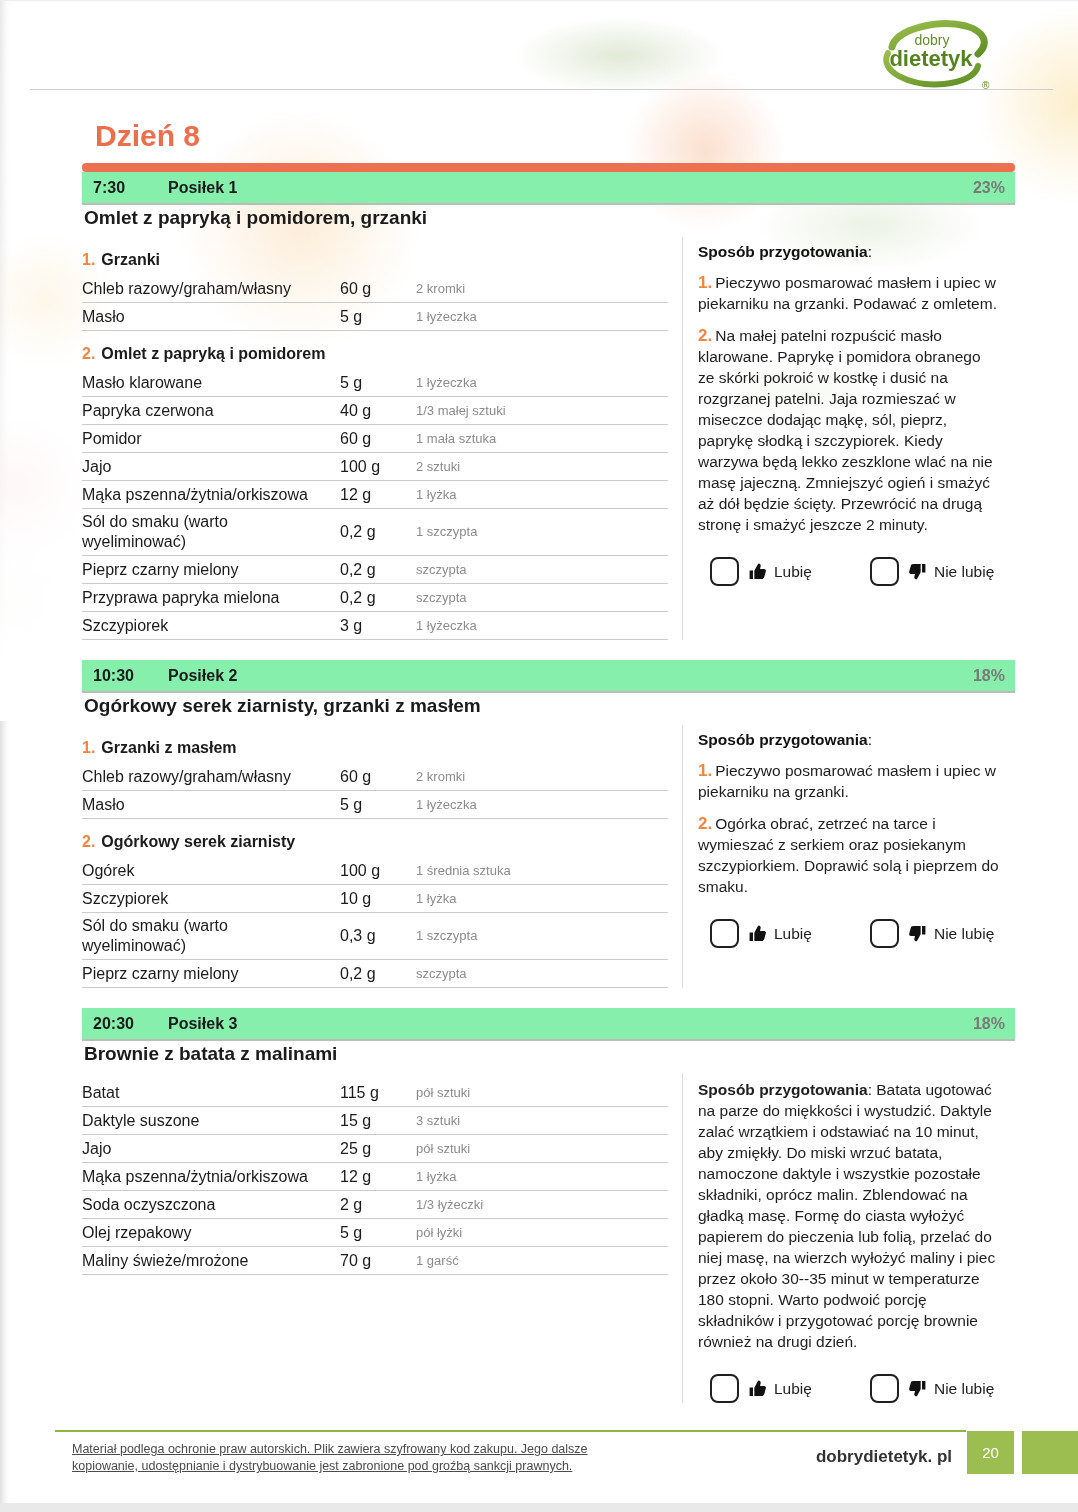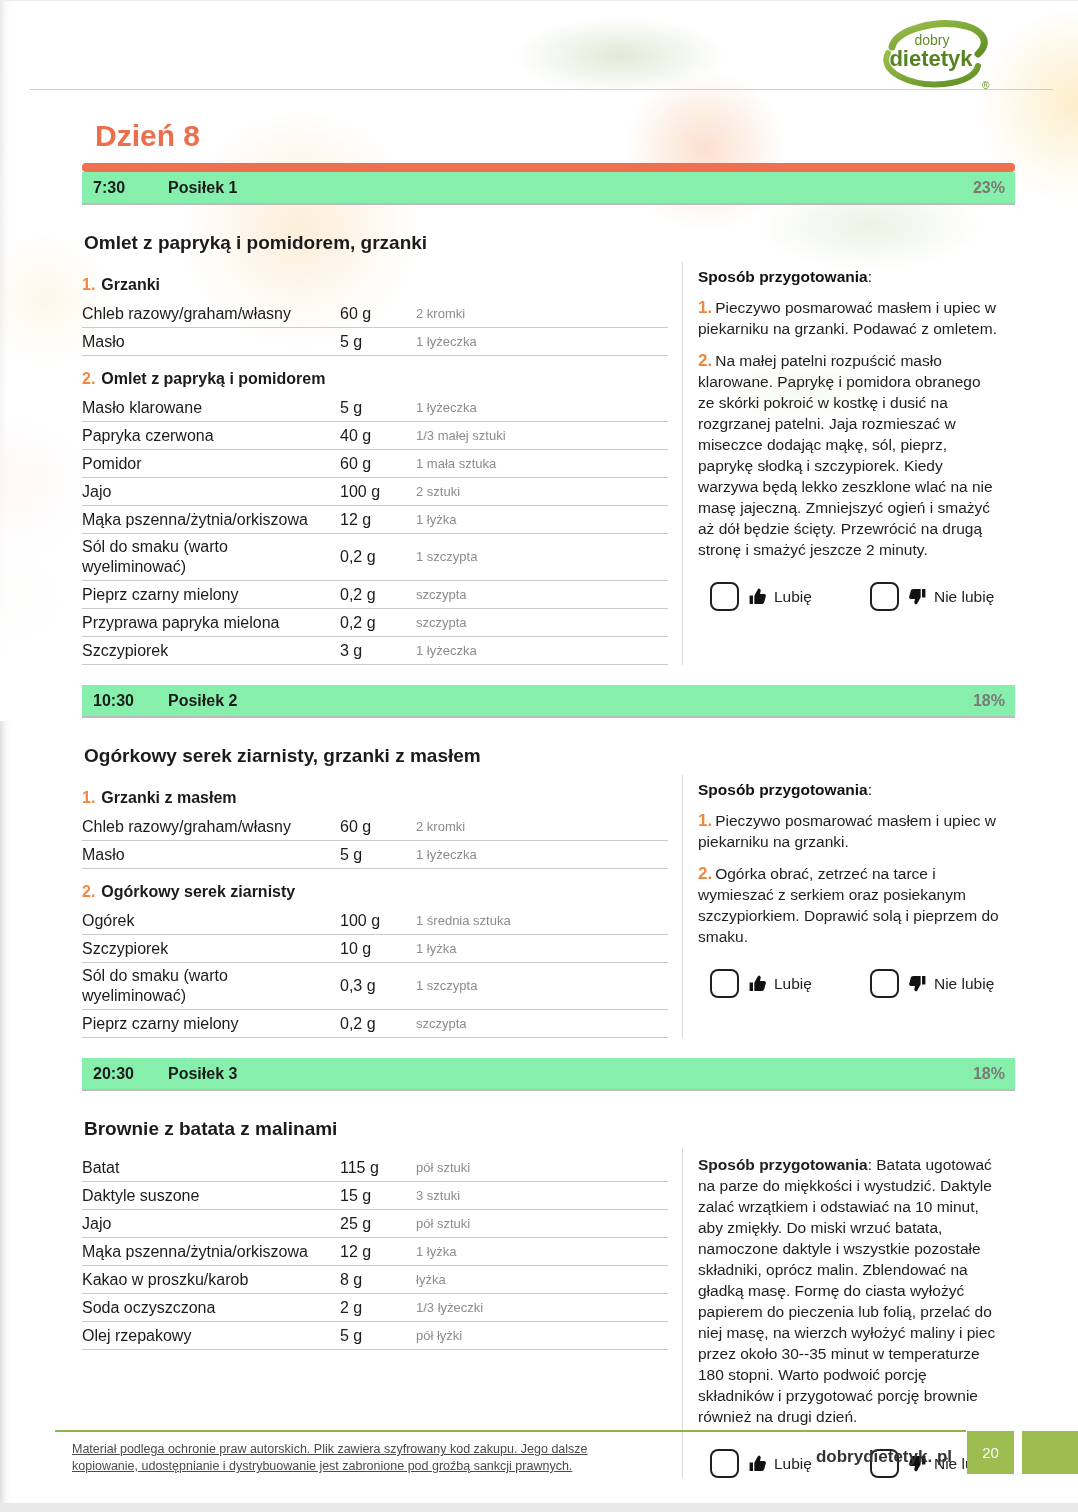--- a/index.html
+++ b/index.html
@@ -25,21 +25,21 @@
   .content{position:absolute;left:82px;top:8px;width:933px;}
   h1.day{margin:0 0 0 13px;padding-top:110px;font-size:30px;line-height:34px;
          font-weight:bold;color:#EC6F4B;}
   .accent-bar{margin-top:10px;height:9px;border-radius:4px;background:#ED7150;}
   .meal-header{display:flex;align-items:center;height:31px;background:#86efac;
                border-bottom:2px solid #bcbbb9;}
   .meal-header .time{margin-left:11px;width:64px;font-size:16px;font-weight:bold;}
   .meal-header .mname{margin-left:11px;font-size:16px;font-weight:bold;}
   .meal-header .pct{margin-left:auto;margin-right:10px;font-size:16px;font-weight:bold;color:#7b7977;}
   .meal{margin-bottom:20px;}
-  .meal-title{margin:27px 0 8px 2px;font-size:19px;line-height:22px;font-weight:bold;}
+  .meal-title{margin:2px 0 8px 2px;font-size:19px;line-height:22px;font-weight:bold;}
   .meal-body{display:flex;align-items:stretch;}
   .col-left{width:586px;}
   .vdiv{width:1px;background:#dcdcdc;margin-left:14px;}
   .col-right{margin-left:15px;width:303px;}
   .ghead{margin:14px 0 6px 0;font-size:16px;font-weight:bold;}
   .ghead .gnum{color:#F0873E;margin-right:6px;}
   .irow{display:flex;align-items:center;padding:3px 0;border-bottom:1px solid #cbcbcb;
         min-height:21px;font-size:16px;line-height:20px;}
   .irow .iname{width:252px;flex:none;}
   .irow .iamt{width:76px;flex:none;margin-left:6px;}
@@ -284,33 +284,33 @@
             <span class="iname">Jajo</span>
             <span class="iamt">25 g</span>
             <span class="imeas">pół sztuki</span>
           </div>
           <div class="irow">
             <span class="iname">Mąka pszenna/żytnia/orkiszowa</span>
             <span class="iamt">12 g</span>
             <span class="imeas">1 łyżka</span>
           </div>
           <div class="irow">
-            <span class="iname">Kakao w proszku/karob</span>
-            <span class="iamt">8 g</span>
-            <span class="imeas">łyżka</span>
-          </div>
-          <div class="irow">
             <span class="iname">Soda oczyszczona</span>
             <span class="iamt">2 g</span>
             <span class="imeas">1/3 łyżeczki</span>
           </div>
           <div class="irow">
             <span class="iname">Olej rzepakowy</span>
             <span class="iamt">5 g</span>
             <span class="imeas">pół łyżki</span>
+          </div>
+          <div class="irow">
+            <span class="iname">Maliny świeże/mrożone</span>
+            <span class="iamt">70 g</span>
+            <span class="imeas">1 garść</span>
           </div>
         </div>
         <div class="vdiv"></div>
         <div class="col-right">
           <p class="prep-inline">
             <span class="prep-b">Sposób przygotowania</span><span class="colon">:</span> <span>Batata ugotować na parze do miękkości i wystudzić. Daktyle zalać wrzątkiem i odstawiać na 10 minut, aby zmiękły. Do miski wrzuć batata, namoczone daktyle i wszystkie pozostałe składniki, oprócz malin. Zblendować na gładką masę. Formę do ciasta wyłożyć papierem do pieczenia lub folią, przelać do niej masę, na wierzch wyłożyć maliny i piec przez około 30--35 minut w temperaturze 180 stopni. Warto podwoić porcję składników i przygotować porcję brownie również na drugi dzień.</span>
           </p>
           <div class="like-row">
             <span class="chk"></span>
             <svg class="thumb" width="19" height="19" viewBox="0 0 18 18">

